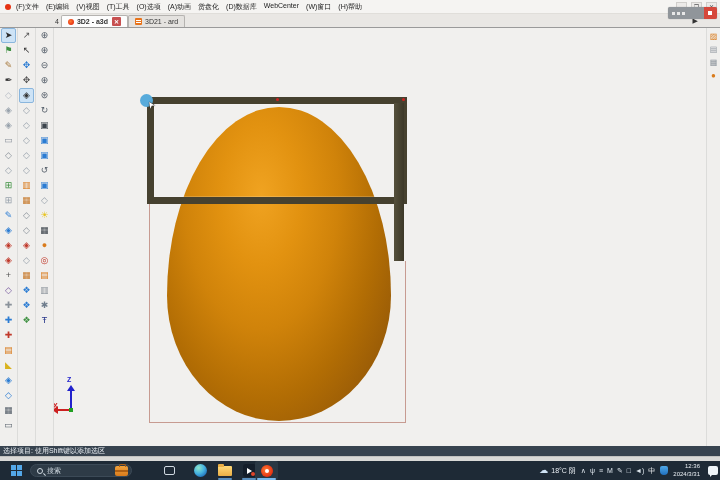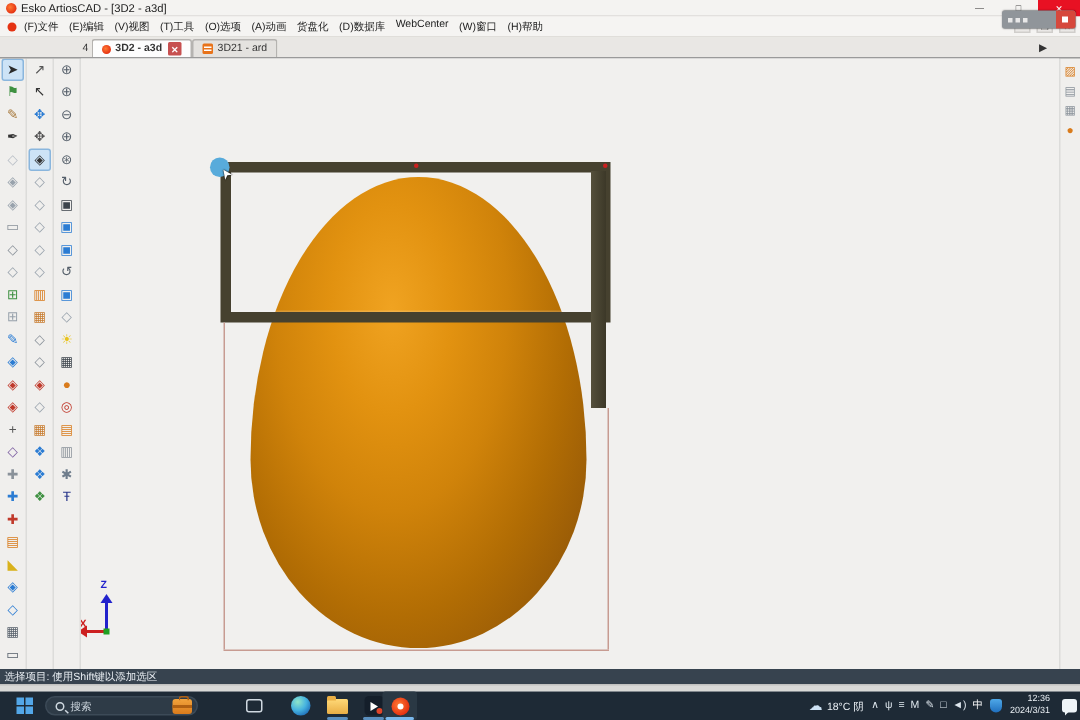--- a/index.html
+++ b/index.html
@@ -117,29 +117,20 @@
   .shield { width:8px; height:9px; background:linear-gradient(#4fa8e8,#1f6fbe); border-radius:2px 2px 4px 4px; }
   .clock { text-align:right; font-size:6px; color:#e9eef3; line-height:1.3; }
   .chat { width:10px; height:9px; background:#eef4f8; border-radius:2px; position:relative; margin-left:3px; }
   .chat::after { content:""; position:absolute; left:2px; bottom:-2px; width:0; height:0; border-top:3px solid #eef4f8; border-right:3px solid transparent; }
 </style>
 </head>
 <body>
 
 <div class="app">
 
-  <div class="titlebar">
-    <span class="esko-logo"></span>
-    <span class="title-text">Esko ArtiosCAD - [3D2 - a3d]</span>
-    <div class="win-controls">
-      <span class="win-btn">—</span>
-      <span class="win-btn">□</span>
-      <span class="win-btn close">✕</span>
-    </div>
-  </div>
 
   <div class="overlay-toolbar">
     <span class="overlay-dots">
         <i></i>
         <i></i>
         <i></i>
       </span>
     <span class="overlay-red"></span>
   </div>
 

